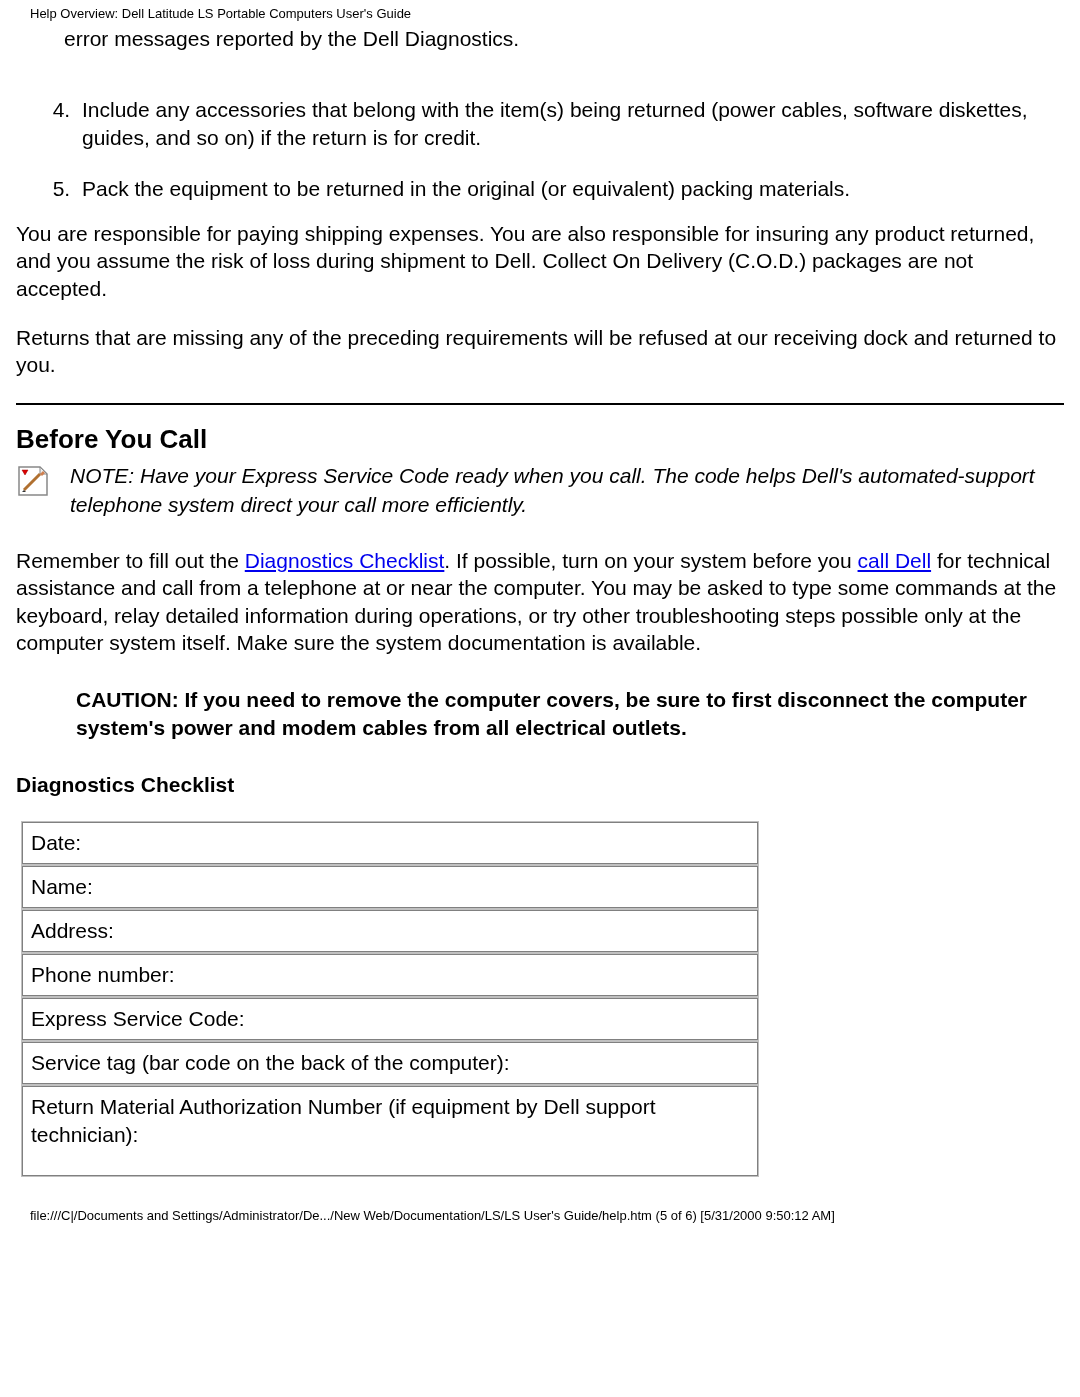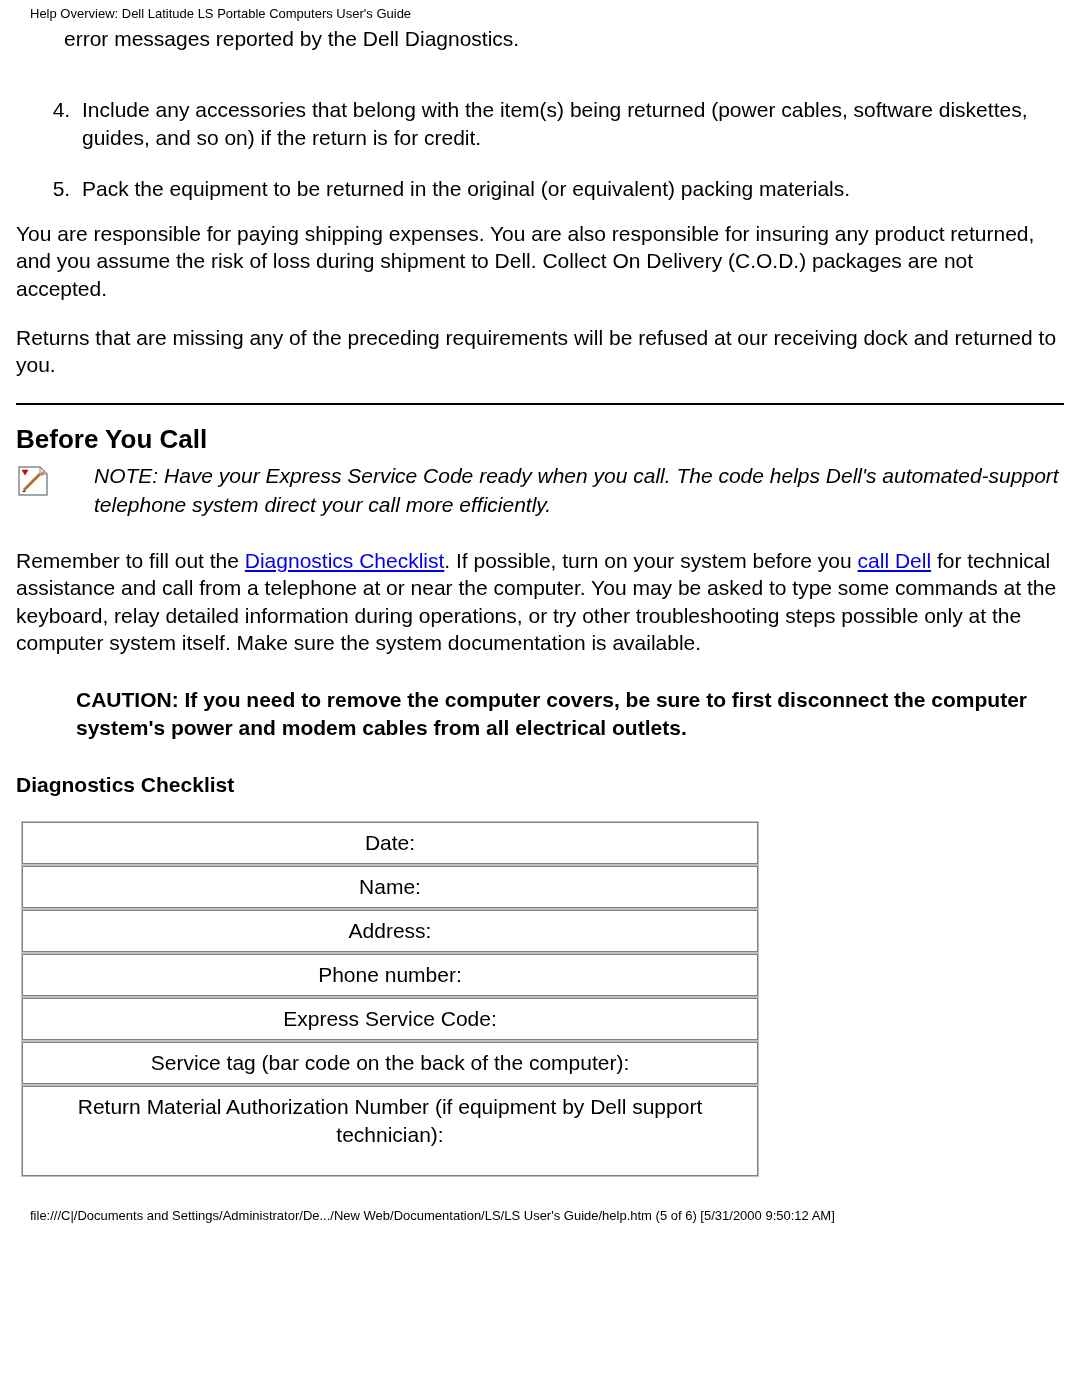--- a/index.html
+++ b/index.html
@@ -41,21 +41,20 @@
   }
   h2.section-heading {
     font-size: 26px;
     font-weight: bold;
     margin: 18px 0 6px 0;
   }
   .note-block {
     display: flex;
     align-items: flex-start;
     margin: 0 0 28px 0;
-    gap: 24px;
   }
   .note-icon {
     flex: 0 0 auto;
     margin-right: 20px;
     margin-top: 2px;
   }
   .note-text {
     font-style: italic;
     font-size: 21px;
     line-height: 1.35;
@@ -73,21 +72,20 @@
   h3.sub-heading {
     font-size: 21px;
     font-weight: bold;
     margin: 30px 0 22px 0;
   }
   table.checklist {
     border-collapse: separate;
     border-spacing: 2px;
     width: 740px;
     margin: 0 0 0 4px;
-    text-align: center;
   }
   table.checklist td {
     border: 1px solid #808080;
     outline: 1px solid #c0c0c0;
     padding: 6px 8px;
     font-size: 21px;
     vertical-align: top;
     height: 28px;
   }
   table.checklist td.tall {

